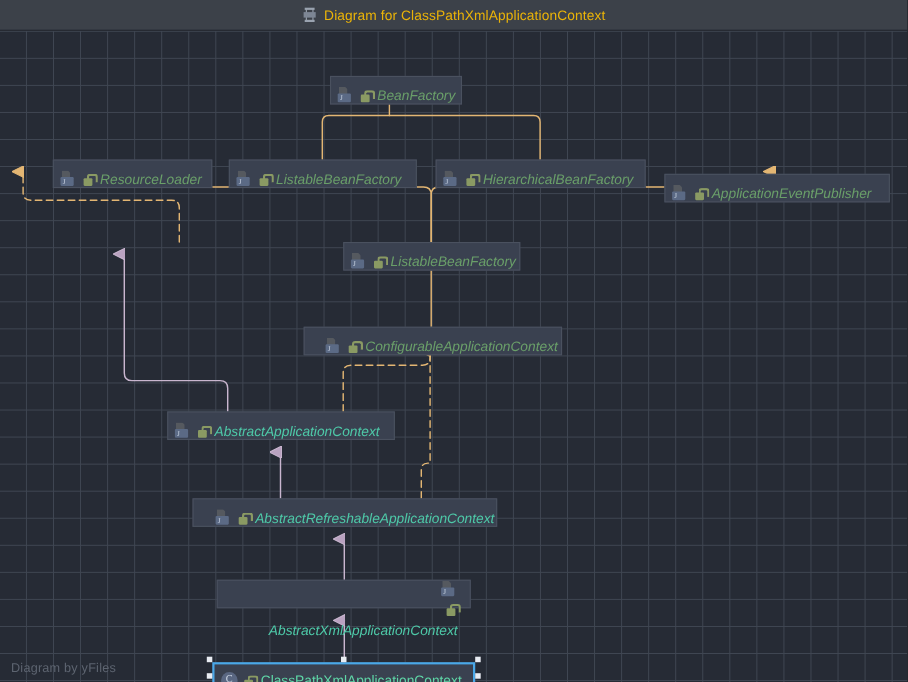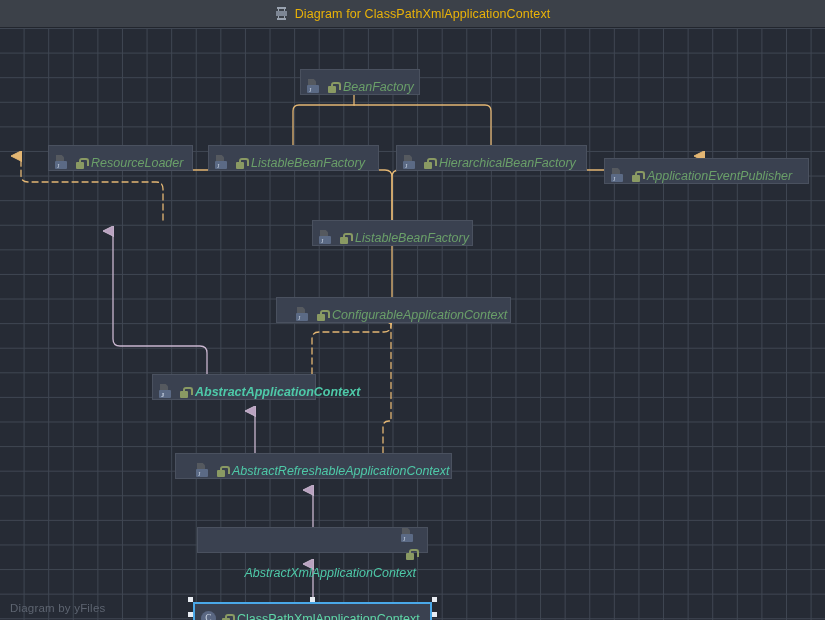--- a/index.html
+++ b/index.html
@@ -312,21 +312,21 @@
           <span class="p2"></span>
           <span class="p3">J</span>
         </span>
       <span class="lock">
           <span class="shk"></span>
           <span class="body"></span>
         </span>
       <span class="lbl">ConfigurableApplicationContext</span>
     </div>
 
-    <div class="node abs" style="left:152px; top:347px; width:164px;font-weight:bold;">
+    <div class="node abs" style="left:152px; top:347px; width:207px;">
       <span class="icn java">
           <span class="p1"></span>
           <span class="p2"></span>
           <span class="p3">J</span>
         </span>
       <span class="lock">
           <span class="shk"></span>
           <span class="body"></span>
         </span>
       <span class="lbl">AbstractApplicationContext</span>

